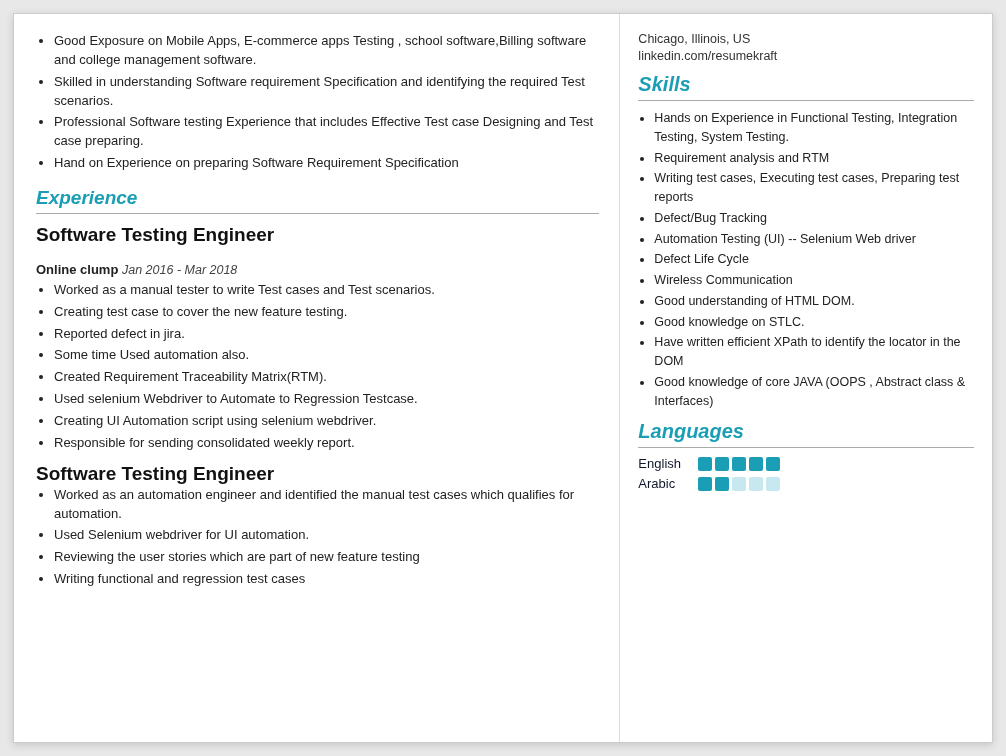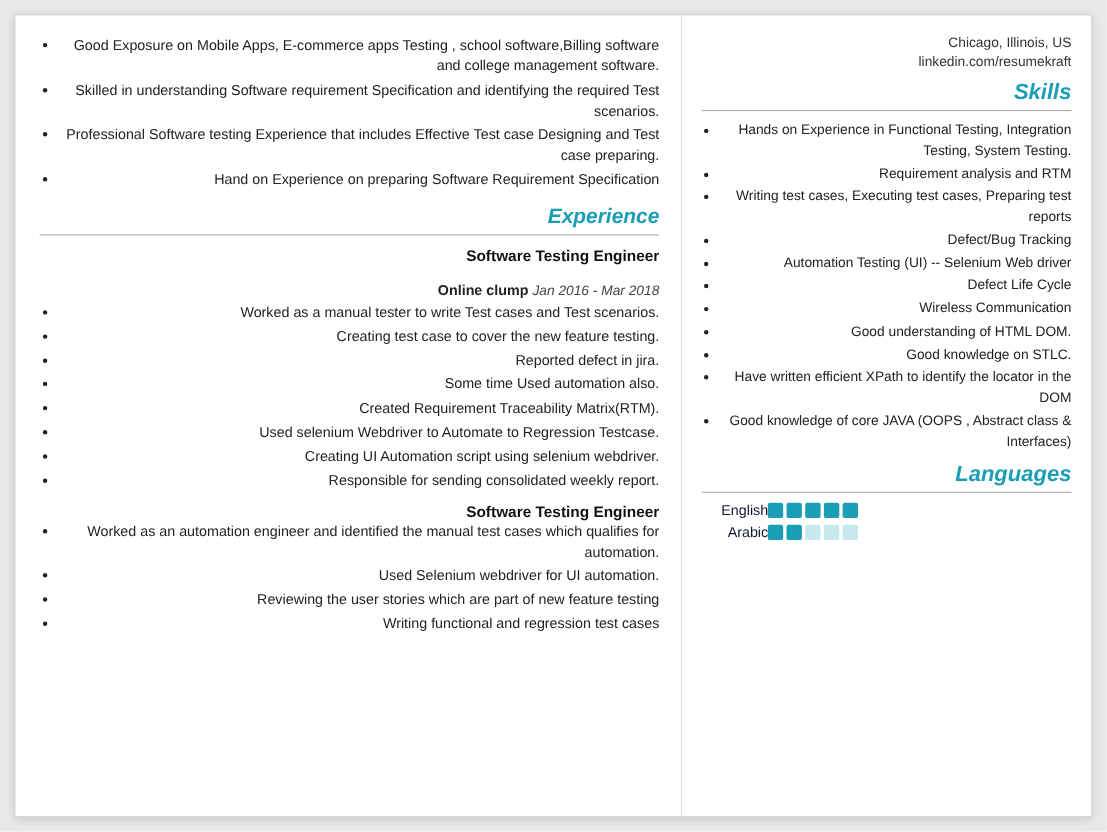--- a/index.html
+++ b/index.html
@@ -13,21 +13,20 @@
       padding: 10px;
     }
     .resume-wrapper {
       width: 980px;
       min-height: 730px;
       background: #fff;
       display: flex;
       border: 1px solid #ccc;
       box-shadow: 0 2px 8px rgba(0,0,0,0.15);
       overflow: hidden;
-      text-align: right;
     }
     
     .left-col {
       width: 62%;
       padding: 18px 20px 18px 22px;
       border-right: 1px solid #ddd;
     }
     
     .right-col {
       width: 38%;
@@ -57,21 +56,21 @@
     }
     ul.bullet-list li {
       font-size: 13px;
       color: #222;
       line-height: 1.45;
       margin-bottom: 3px;
     }
 
     
     .job-title {
-      font-size: 14px;
+      font-size: 19px;
       font-weight: bold;
       color: #111;
       margin-top: 10px;
       margin-bottom: 1px;
     }
     .job-company-line {
       font-size: 13px;
       font-weight: bold;
       color: #222;
       margin-bottom: 4px;

